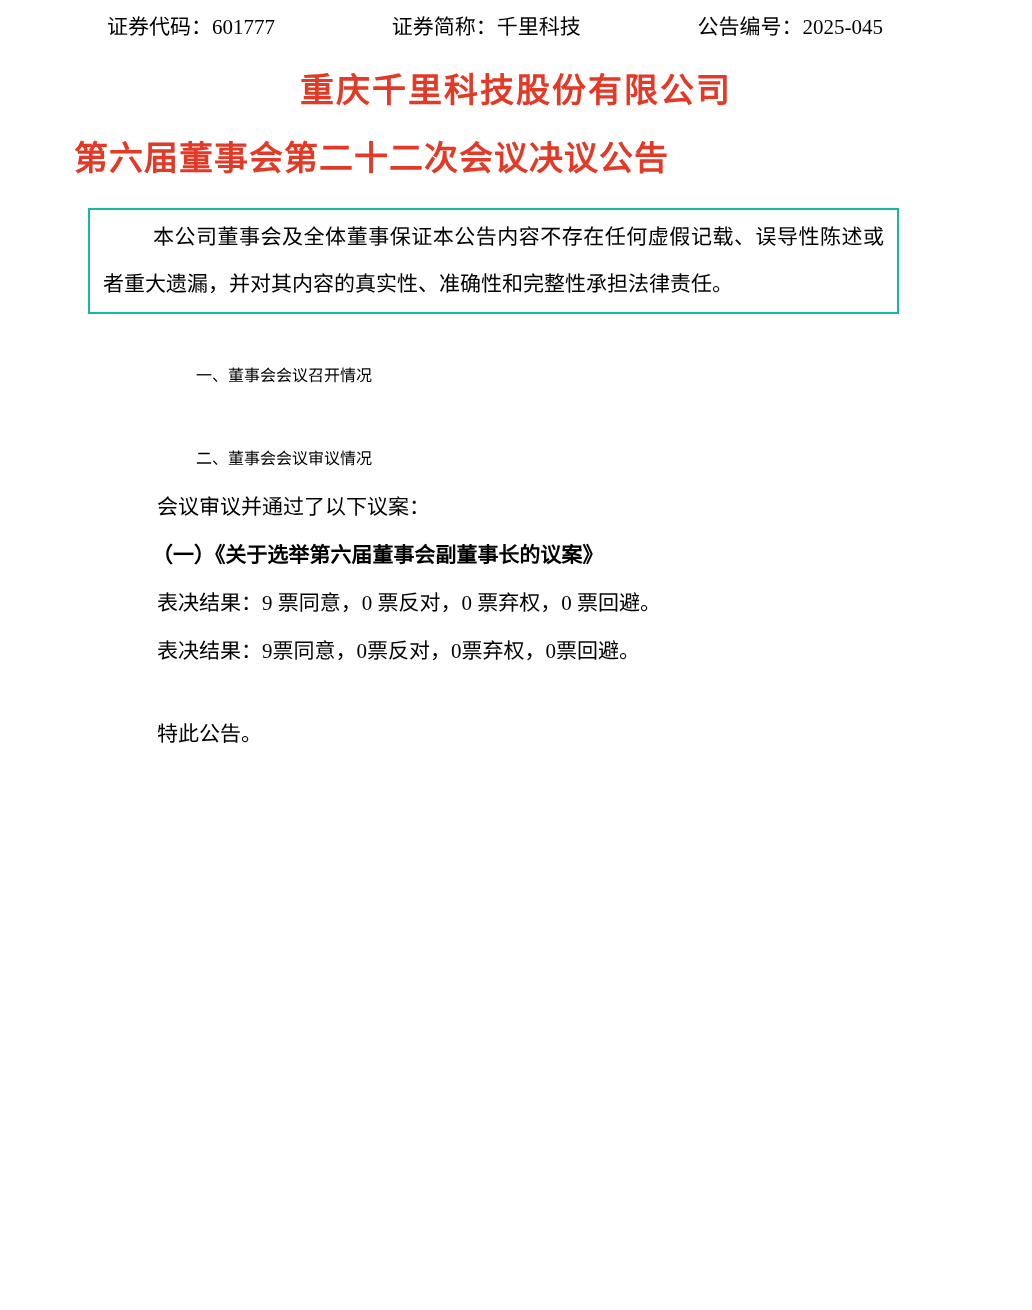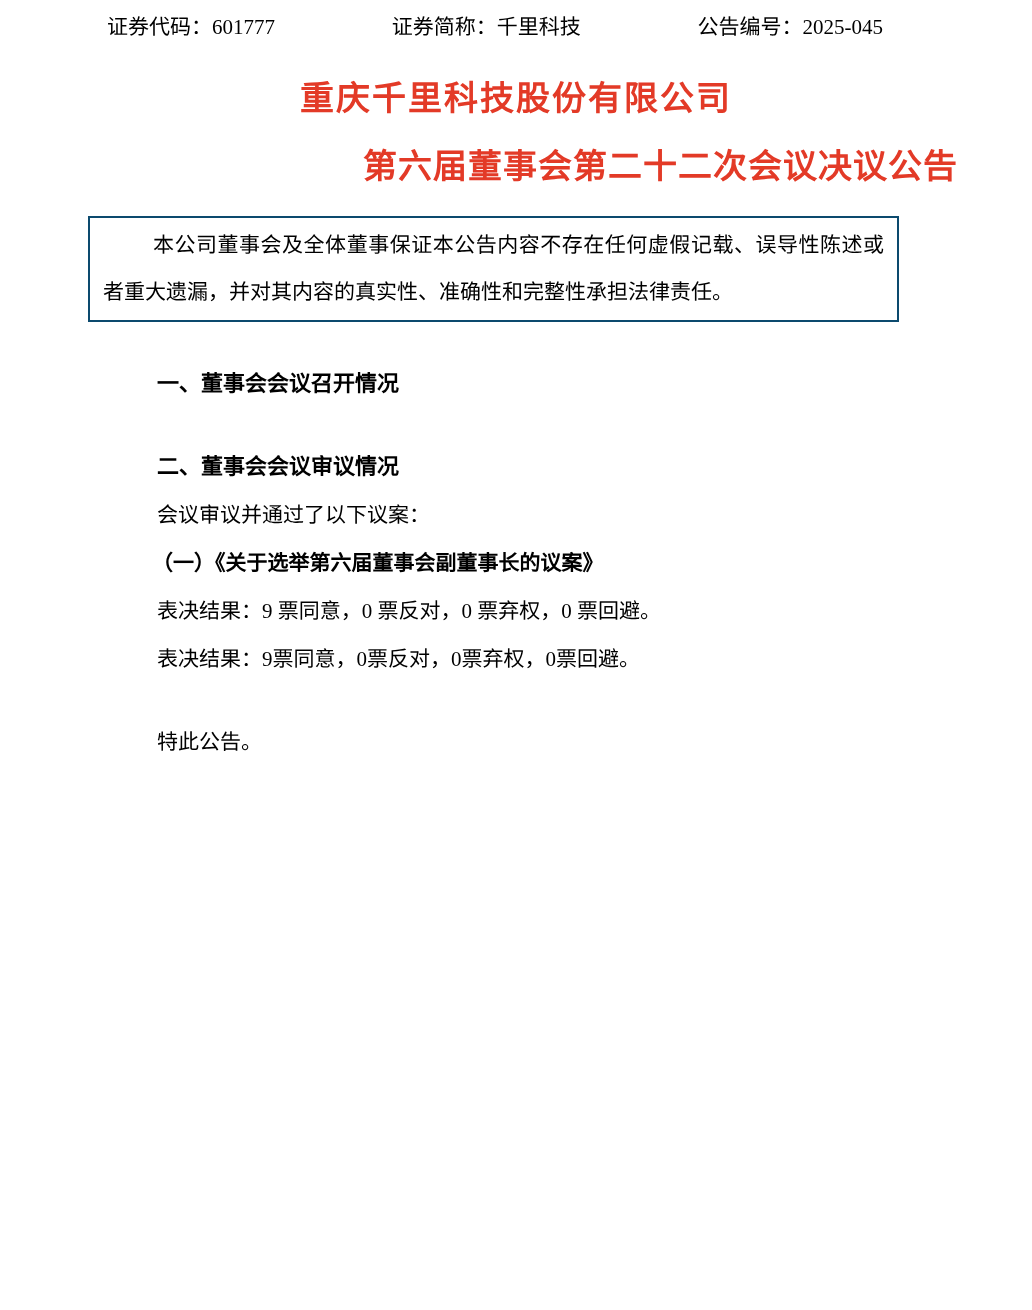--- a/index.html
+++ b/index.html
@@ -20,55 +20,56 @@
     display: flex;
     justify-content: space-between;
     align-items: baseline;
     padding: 14px 75px 0 33px;
     font-size: 21px;
     line-height: 26px;
     white-space: nowrap;
   }
   
   .doc-title {
-    margin-top: 40px;
+    margin-top: 32px;
     text-align: center;
     color: #E33A27;
     font-family: "Liberation Sans", "DejaVu Sans", sans-serif;
     font-weight: 700;
     font-size: 34px;
     line-height: 36px;
     letter-spacing: 2px;
   }
   .doc-subtitle {
     margin-top: 32px;
-    text-align: right;
+    text-align: left;
     color: #E33A27;
     font-family: "Liberation Sans", "DejaVu Sans", sans-serif;
     font-weight: 700;
     font-size: 34px;
     line-height: 36px;
     letter-spacing: 1px;
   }
   
   .disclaimer-box {
     margin: 32px 59px 0 14px;
-    border: 2px solid #0c4a6e;
+    border: 2px solid #14b8a6;
     padding: 4px 13px;
     line-height: 47px;
     text-align: justify;
   }
   .disclaimer-box p { text-indent: 50px; }
   
   .section-heading {
-    font-weight: 700;
-    font-size: 22px;
+    font-weight: 400;
+    font-size: 16px;
     line-height: 48px;
     text-indent: 50px;
     padding: 0 47px 0 33px;
+    margin-left: 39px;
   }
   .section-heading.first { margin-top: 38px; }
   .section-heading.second { margin-top: 35px; }
   
   .body-para, .item-heading, .vote-line, .closing-line {
     font-size: 21px;
     line-height: 48px;
     text-indent: 50px;
     text-align: justify;
     padding: 0 47px 0 33px;

